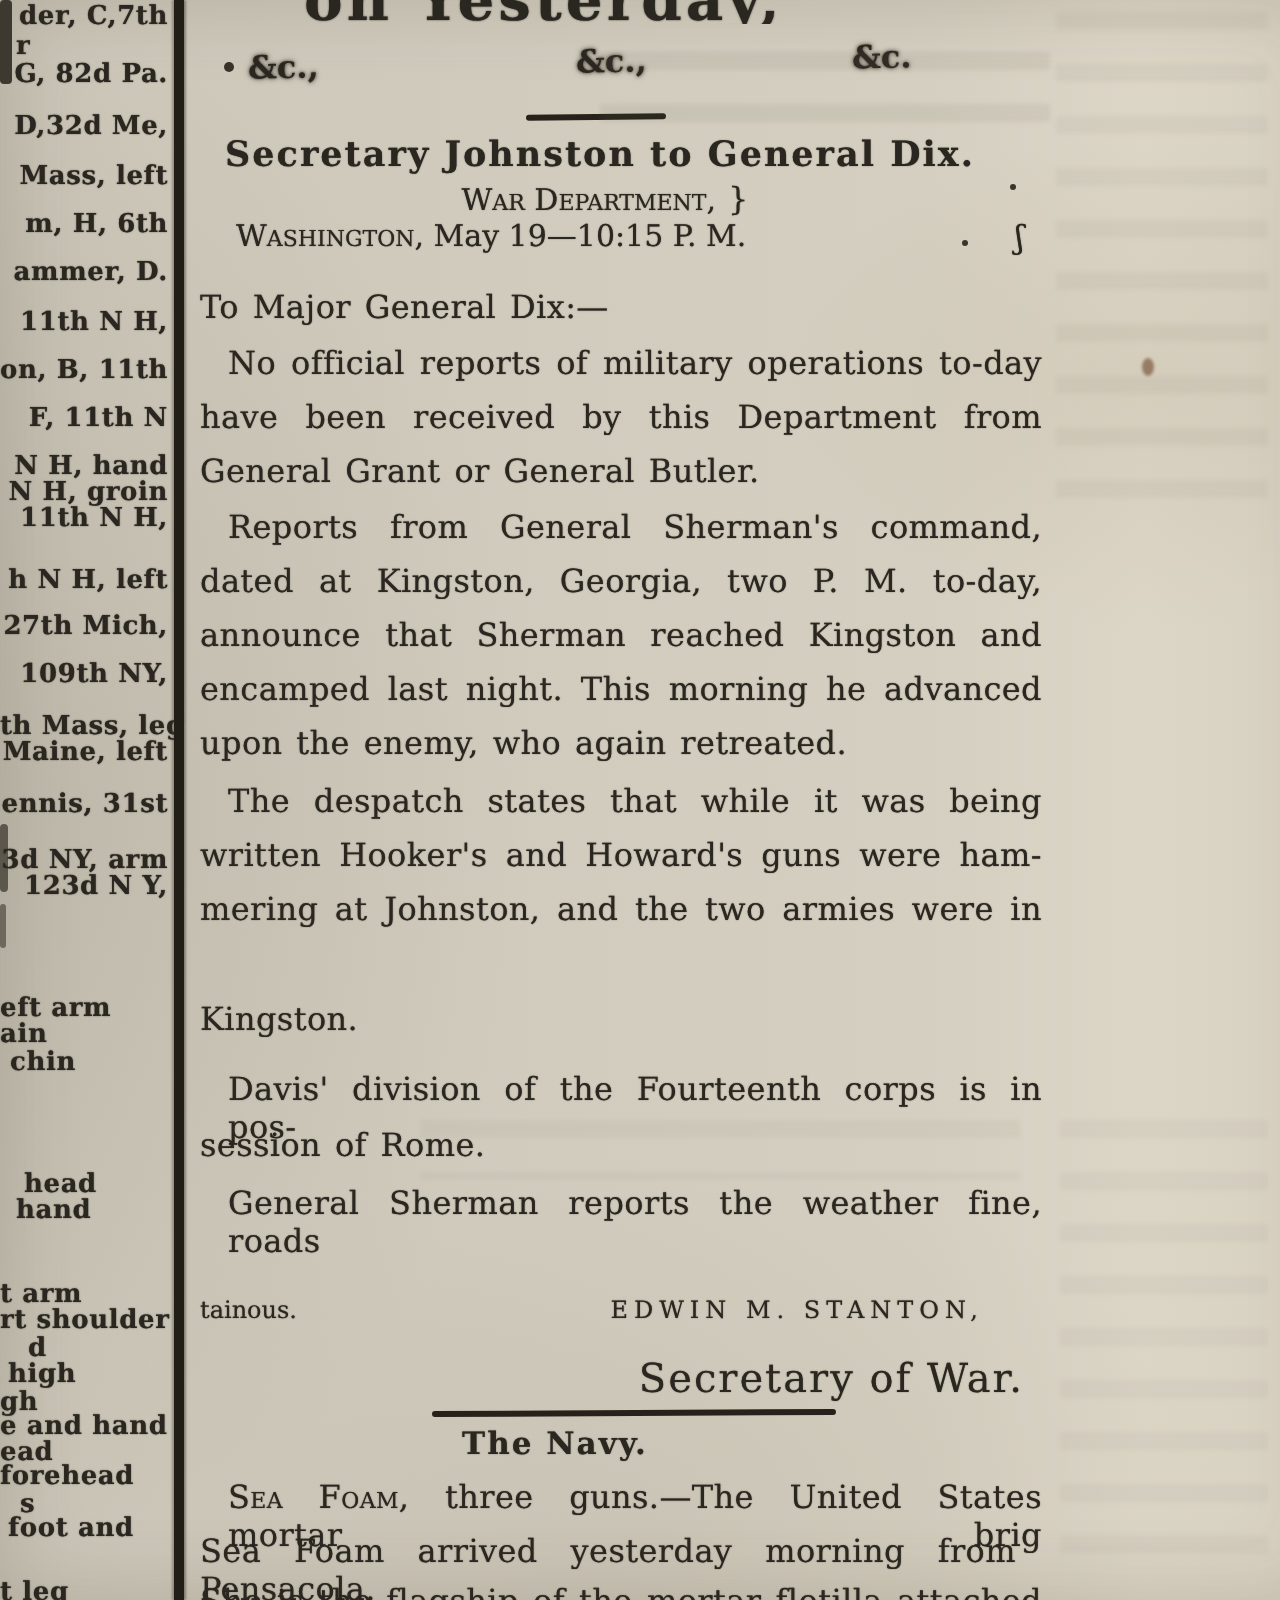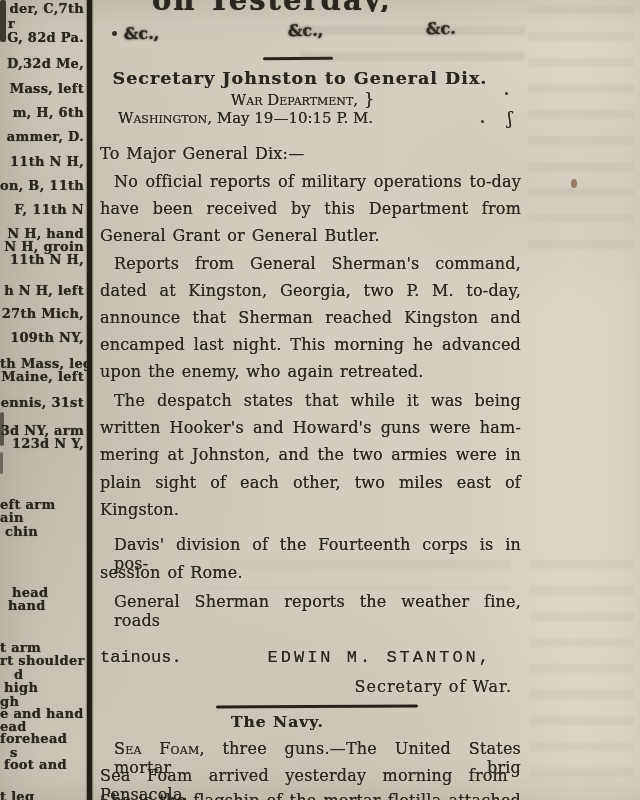--- a/index.html
+++ b/index.html
@@ -38,23 +38,23 @@
       font-size:17.5px;font-weight:bold;letter-spacing:1px;white-space:nowrap;}
   .sc{font-variant:small-caps;}
   #dl1{position:absolute;left:100px;top:90px;width:405px;text-align:center;font-size:15px;white-space:nowrap;}
   #dl2{position:absolute;left:118px;top:109px;width:394px;font-size:15px;white-space:nowrap;}
   .brace{font-size:16px;margin-left:6px;}
   
   .bl{position:absolute;left:100px;width:421px;font-size:16px;letter-spacing:.2px;word-spacing:1.6px;
       text-align:justify;text-align-last:justify;white-space:nowrap0;}
   .bl.in{left:114px;width:407px;}
   .bl.nj{text-align:left;text-align-last:auto;}
-  #sigrow{position:absolute;left:100px;top:648px;width:392px;display:flex;justify-content:space-between;font-size:17px;font-family:Liberation Mono, monospace;}
+  #sigrow{position:absolute;left:100px;top:648px;width:392px;display:flex;justify-content:space-between;font-size:12px;}
   #signame{letter-spacing:3px;font-weight:500;}
-  #sigtitle{position:absolute;left:100px;top:677px;width:412px;text-align:right;font-size:16px;letter-spacing:1px;}
+  #sigtitle{position:absolute;left:100px;top:677px;width:412px;text-align:right;font-size:20px;letter-spacing:1px;}
   #navy-title{position:absolute;left:200px;top:712px;width:155px;text-align:center;
       font-size:15.5px;font-weight:bold;letter-spacing:1px;}
   
   .ghost{position:absolute;pointer-events:none;filter:blur(1px);
       background:repeating-linear-gradient(180deg,rgba(112,105,90,.12) 0 9px,transparent 9px 26px);}
   .speck{position:absolute;border-radius:50%;pointer-events:none;}
 </style>
 </head>
 <body>
 
@@ -130,21 +130,20 @@
   <div class="bl ink" style="top:199px">have been received by this Department from</div>
   <div class="bl nj ink" style="top:226px">General Grant or General Butler.</div>
   <div class="bl in ink" style="top:254px">Reports from General Sherman's command,</div>
   <div class="bl ink" style="top:281px">dated at Kingston, Georgia, two P. M. to-day,</div>
   <div class="bl ink" style="top:308px">announce that Sherman reached Kingston and</div>
   <div class="bl ink" style="top:335px">encamped last night. This morning he advanced</div>
   <div class="bl nj ink" style="top:362px">upon the enemy, who again retreated.</div>
   <div class="bl in ink" style="top:391px">The despatch states that while it was being</div>
   <div class="bl ink" style="top:418px">written Hooker's and Howard's guns were ham-</div>
   <div class="bl ink" style="top:445px">mering at Johnston, and the two armies were in</div>
-  <div class="bl ink" style="top:473px">plain sight of each other, two miles east of</div>
   <div class="bl nj ink" style="top:500px">Kingston.</div>
   <div class="bl in ink" style="top:535px">Davis' division of the Fourteenth corps is in pos-</div>
   <div class="bl nj ink" style="top:563px">session of Rome.</div>
   <div class="bl in ink" style="top:592px">General Sherman reports the weather fine, roads</div>
 
   <div id="sigrow" class="ink">
     <span>tainous.</span>
     <span id="signame">EDWIN M. STANTON,</span>
   </div>
   <div id="sigtitle" class="ink">Secretary of War.</div>

